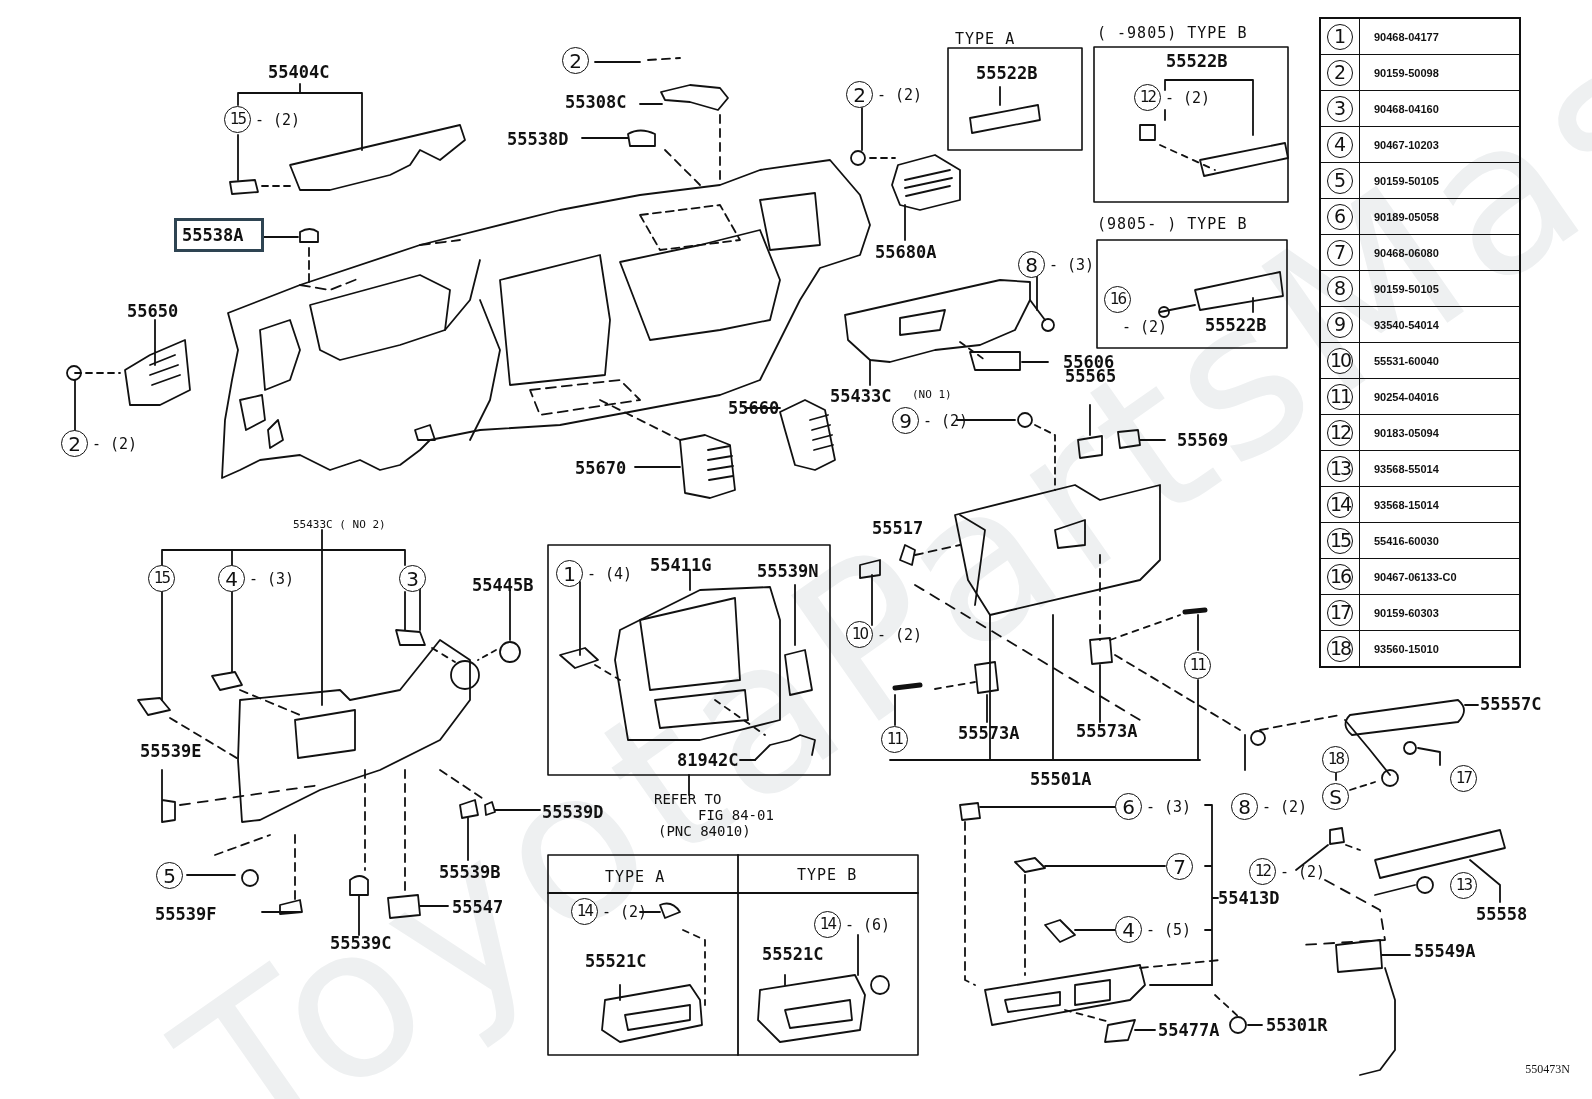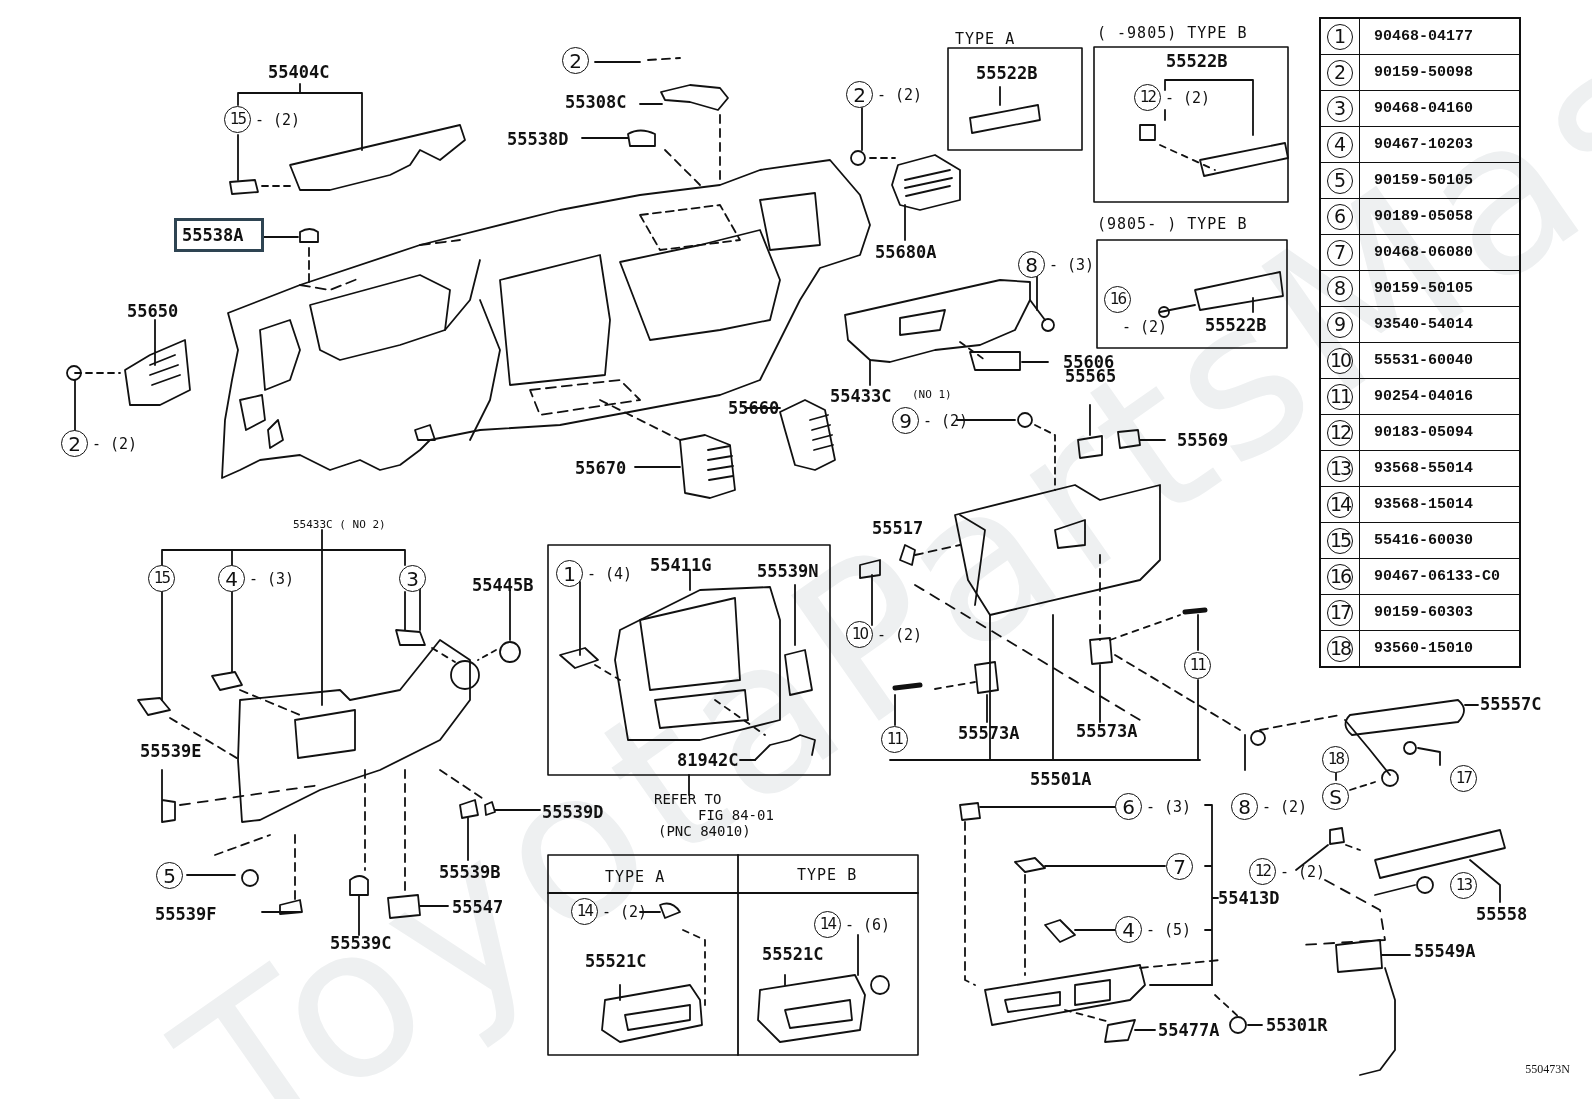--- a/index.html
+++ b/index.html
@@ -17,21 +17,21 @@
           font-family:"DejaVu Sans","Liberation Sans",sans-serif; font-size:20px; line-height:1; box-sizing:border-box; background:#fff; }
   .circ.two { font-size:15px; letter-spacing:-2px; }
   .qty { font-family:"DejaVu Sans Mono","Liberation Mono",monospace; font-size:15px; }
   .highlight { position:absolute; border:3px solid #2e4452; box-sizing:border-box; }
   .typehead { position:absolute; font-family:"DejaVu Sans Mono","Liberation Mono",monospace; font-size:15px; letter-spacing:1px; }
   
   #parts-table { position:absolute; left:1319px; top:17px; width:202px; border-collapse:collapse; border:2px solid #111; }
   #parts-table td { border:1.5px solid #111; height:35px; padding:0; }
   #parts-table td.num { width:38px; text-align:center; }
   #parts-table td.num .circ { margin:0 auto; width:26px; height:26px; font-size:19px; }
-  #parts-table td.pn { font-family:Liberation Mono, monospace; font-weight:bold; font-size:15px; padding-left:14px; }
+  #parts-table td.pn { font-family:Liberation Sans, sans-serif; font-weight:bold; font-size:11px; padding-left:14px; }
   .watermark { position:absolute; font-family:"DejaVu Sans","Liberation Sans",sans-serif; font-size:210px; color:#eef0f1;
                transform:rotate(-35deg); transform-origin:left top; left:140px; top:1000px; white-space:nowrap; letter-spacing:10px; pointer-events:none; }
   .fig-id { position:absolute; right:22px; bottom:22px; font-family:Liberation Serif, serif; font-size:12px; }
 </style>
 </head>
 <body>
 
 <div id="stage">
 
   <div class="watermark">ToyotaPartsMaster</div>

